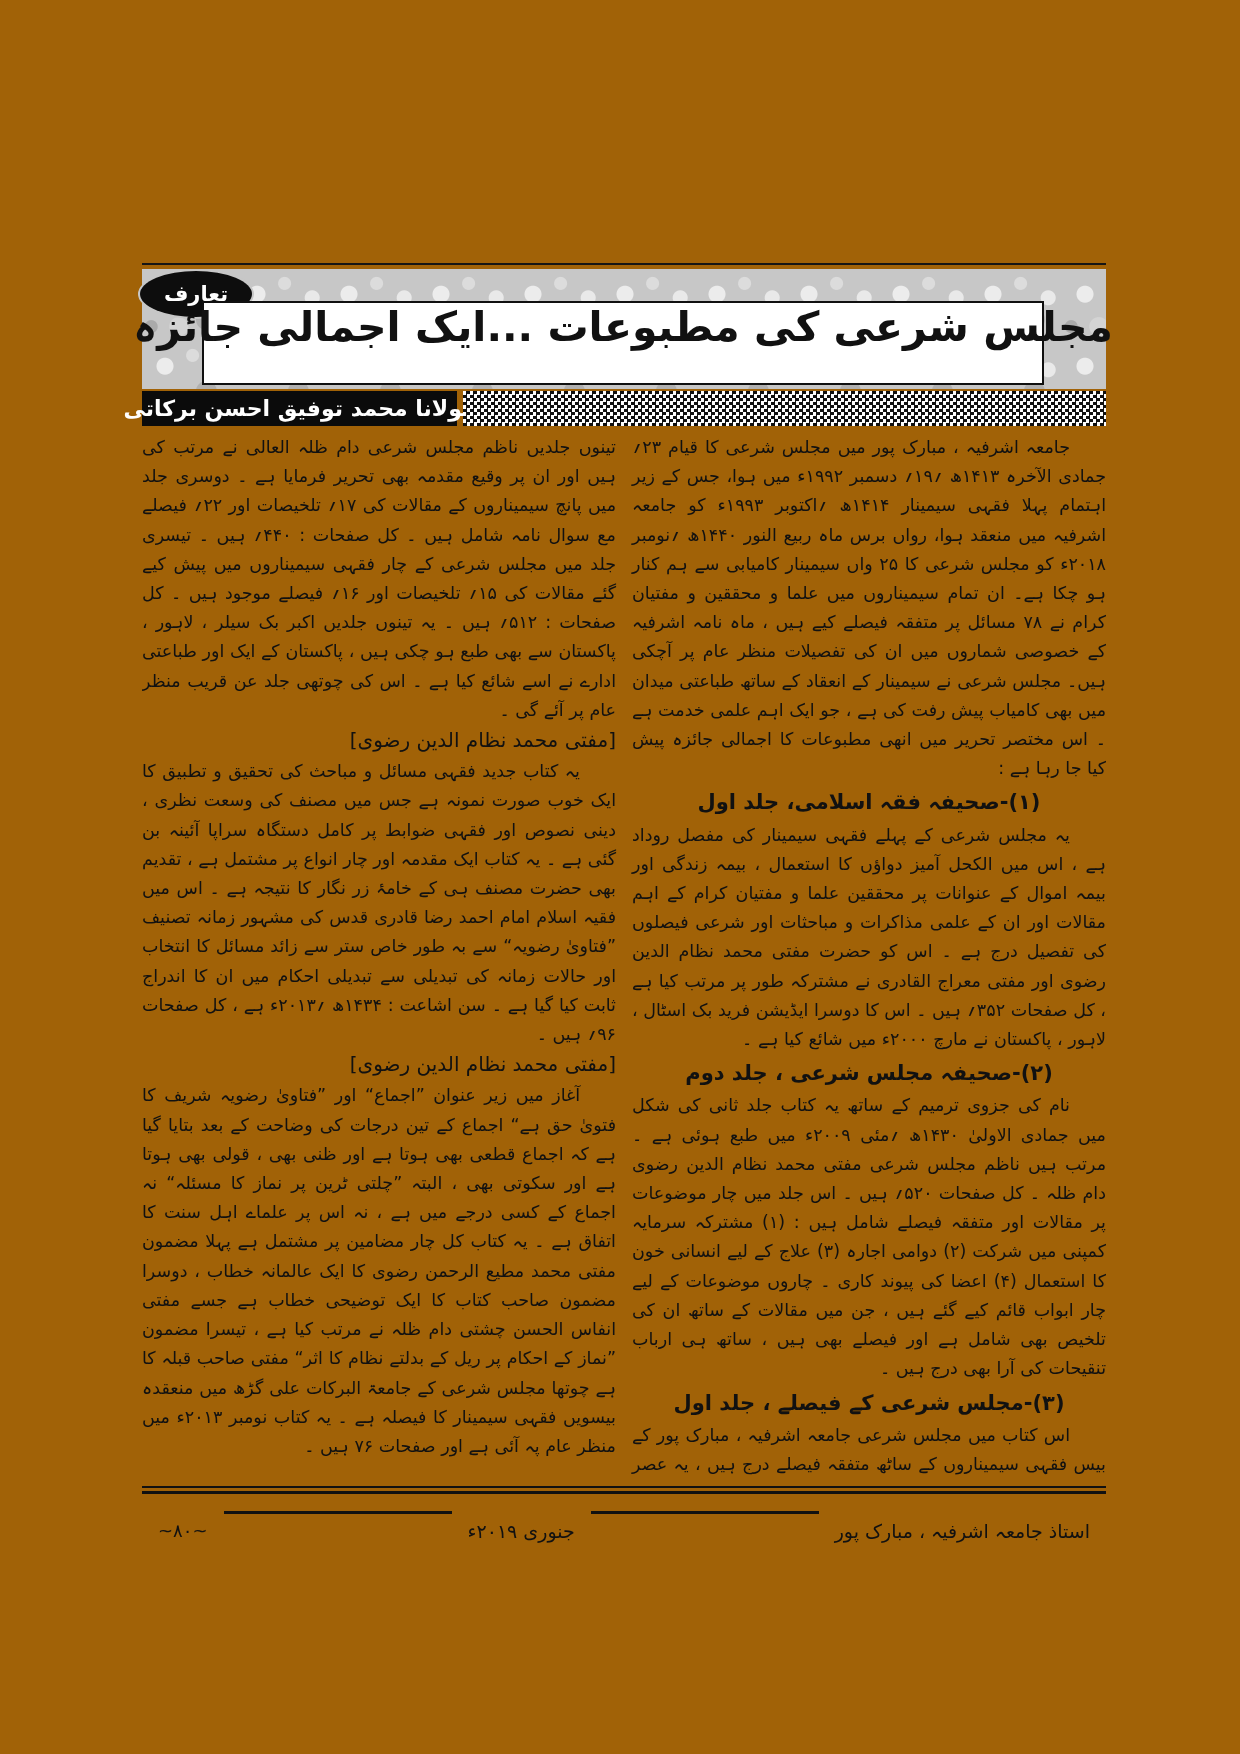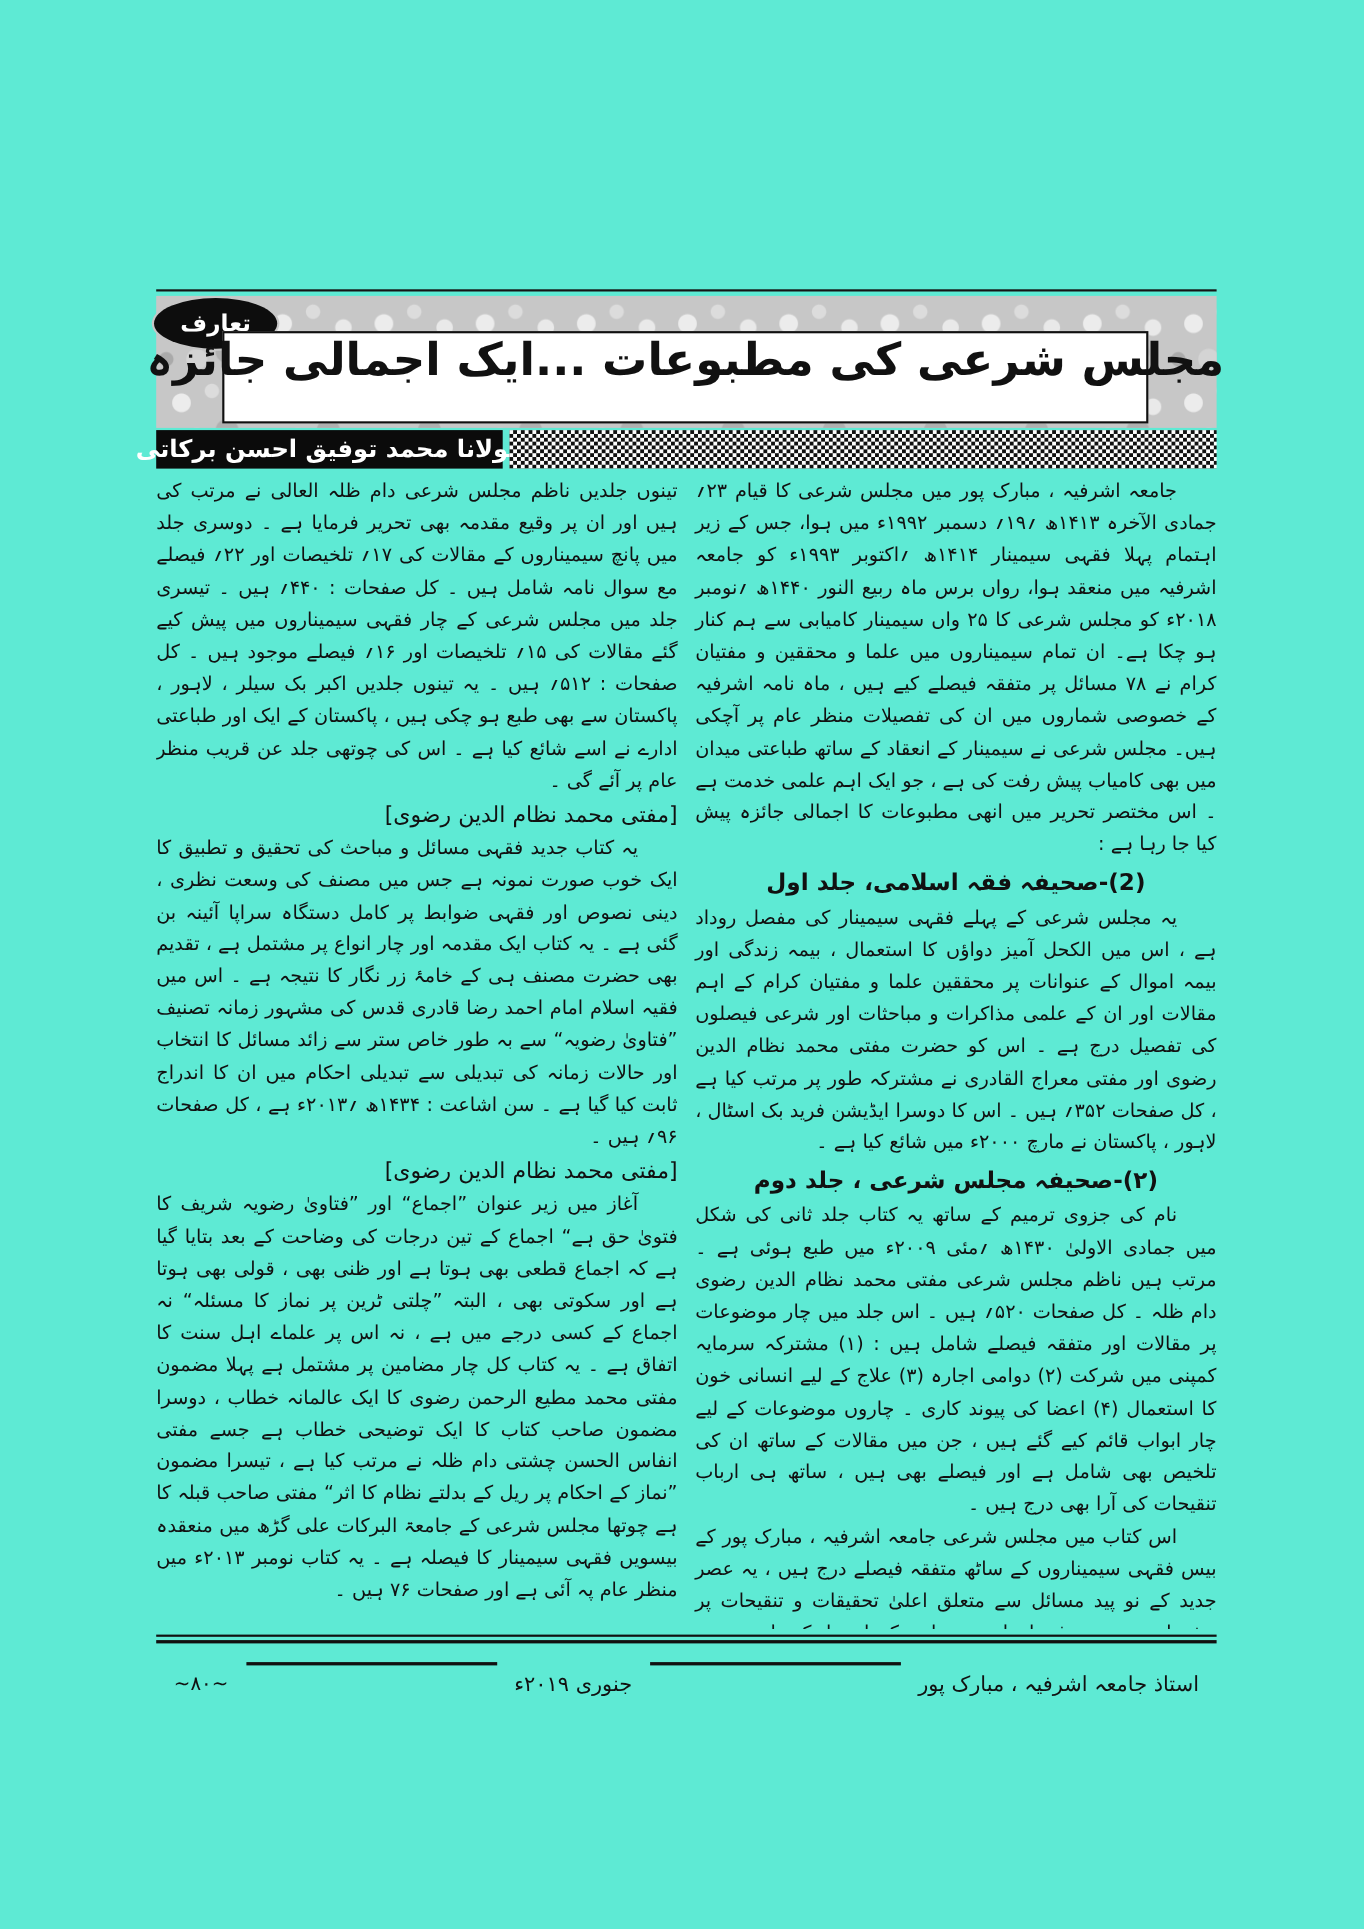--- a/index.html
+++ b/index.html
@@ -1,17 +1,17 @@
 <!DOCTYPE html>
 <html lang="ur" dir="rtl"><head>
 <meta charset="utf-8">
 <style>
   html,body{margin:0;padding:0;background:#ffffff;}
   body{width:1240px;height:1754px;position:relative;font-family:"DejaVu Sans",sans-serif;color:#111;}
-  .page{position:absolute;inset:0;background:#5eead4;}
+  .page{position:absolute;inset:0;background:#a16207;}
 
   
   .top-rule{position:absolute;left:142px;top:263px;width:964px;border-top:2px solid #151515;}
 
   
   .band{position:absolute;left:142px;top:269px;width:964px;height:120px;
     background-color:#c7c7c7;
     background-image:
       radial-gradient(circle at 25% 35%, #ececec 0 8px, transparent 9px),
       radial-gradient(circle at 70% 70%, #b0b0b0 0 10px, transparent 11px),
@@ -71,24 +71,25 @@
   <div class="author-row">
     <div class="author-black">
       <span>مولانا محمد توفیق احسن برکاتی</span>
     </div>
     <div class="checker"></div>
   </div>
 
   <div class="cols">
     <div class="col">
         <div class="block para">جامعہ اشرفیہ ، مبارک پور میں مجلس شرعی کا قیام ۲۳؍ جمادی الآخرہ ۱۴۱۳ھ ؍۱۹؍ دسمبر ۱۹۹۲ء میں ہوا، جس کے زیر اہتمام پہلا فقہی سیمینار ۱۴۱۴ھ ؍اکتوبر ۱۹۹۳ء کو جامعہ اشرفیہ میں منعقد ہوا، رواں برس ماہ ربیع النور ۱۴۴۰ھ ؍نومبر ۲۰۱۸ء کو مجلس شرعی کا ۲۵ واں سیمینار کامیابی سے ہم کنار ہو چکا ہے۔ ان تمام سیمیناروں میں علما و محققین و مفتیان کرام نے ۷۸ مسائل پر متفقہ فیصلے کیے ہیں ، ماہ نامہ اشرفیہ کے خصوصی شماروں میں ان کی تفصیلات منظر عام پر آچکی ہیں۔ مجلس شرعی نے سیمینار کے انعقاد کے ساتھ طباعتی میدان میں بھی کامیاب پیش رفت کی ہے ، جو ایک اہم علمی خدمت ہے ۔ اس مختصر تحریر میں انھی مطبوعات کا اجمالی جائزہ پیش کیا جا رہا ہے :</div>
-        <div class="block heading">(2)-صحیفہ فقہ اسلامی، جلد اول</div>
+        <div class="block heading">(۱)-صحیفہ فقہ اسلامی، جلد اول</div>
         <div class="block para">یہ مجلس شرعی کے پہلے فقہی سیمینار کی مفصل روداد ہے ، اس میں الکحل آمیز دواؤں کا استعمال ، بیمہ زندگی اور بیمہ اموال کے عنوانات پر محققین علما و مفتیان کرام کے اہم مقالات اور ان کے علمی مذاکرات و مباحثات اور شرعی فیصلوں کی تفصیل درج ہے ۔ اس کو حضرت مفتی محمد نظام الدین رضوی اور مفتی معراج القادری نے مشترکہ طور پر مرتب کیا ہے ، کل صفحات ۳۵۲؍ ہیں ۔ اس کا دوسرا ایڈیشن فرید بک اسٹال ، لاہور ، پاکستان نے مارچ ۲۰۰۰ء میں شائع کیا ہے ۔</div>
         <div class="block heading">(۲)-صحیفہ مجلس شرعی ، جلد دوم</div>
         <div class="block para">نام کی جزوی ترمیم کے ساتھ یہ کتاب جلد ثانی کی شکل میں جمادی الاولیٰ ۱۴۳۰ھ ؍مئی ۲۰۰۹ء میں طبع ہوئی ہے ۔ مرتب ہیں ناظم مجلس شرعی مفتی محمد نظام الدین رضوی دام ظلہ ۔ کل صفحات ۵۲۰؍ ہیں ۔ اس جلد میں چار موضوعات پر مقالات اور متفقہ فیصلے شامل ہیں : (۱) مشترکہ سرمایہ کمپنی میں شرکت (۲) دوامی اجارہ (۳) علاج کے لیے انسانی خون کا استعمال (۴) اعضا کی پیوند کاری ۔ چاروں موضوعات کے لیے چار ابواب قائم کیے گئے ہیں ، جن میں مقالات کے ساتھ ان کی تلخیص بھی شامل ہے اور فیصلے بھی ہیں ، ساتھ ہی ارباب تنقیحات کی آرا بھی درج ہیں ۔</div>
+        <div class="block heading">(۳)-مجلس شرعی کے فیصلے ، جلد اول</div>
         <div class="block para">اس کتاب میں مجلس شرعی جامعہ اشرفیہ ، مبارک پور کے بیس فقہی سیمیناروں کے ساٹھ متفقہ فیصلے درج ہیں ، یہ عصر جدید کے نو پید مسائل سے متعلق اعلیٰ تحقیقات و تنقیحات پر مشتمل ہیں ، یہ فیصلے امت مسلمہ کے لیے تاریک راہوں میں مشعل راہ ہیں ۔ اسے ناظم مجلس شرعی دام ظلہ نے مرتب کیا ہے ، کل صفحات ۵۴۴؍ ہیں جس کی اشاعت ۱۴۳۵ھ ؍۲۰۱۴ء میں عمل میں آئی ۔ بقیہ پانچ سیمیناروں کے ۱۸؍ فیصلے ان شاء اللہ جلد منظر عام پر آئیں گے ۔</div>
       </div>
     <div class="col">
         <div class="block para-flush">تینوں جلدیں ناظم مجلس شرعی دام ظلہ العالی نے مرتب کی ہیں اور ان پر وقیع مقدمہ بھی تحریر فرمایا ہے ۔ دوسری جلد میں پانچ سیمیناروں کے مقالات کی ۱۷؍ تلخیصات اور ۲۲؍ فیصلے مع سوال نامہ شامل ہیں ۔ کل صفحات : ۴۴۰؍ ہیں ۔ تیسری جلد میں مجلس شرعی کے چار فقہی سیمیناروں میں پیش کیے گئے مقالات کی ۱۵؍ تلخیصات اور ۱۶؍ فیصلے موجود ہیں ۔ کل صفحات : ۵۱۲؍ ہیں ۔ یہ تینوں جلدیں اکبر بک سیلر ، لاہور ، پاکستان سے بھی طبع ہو چکی ہیں ، پاکستان کے ایک اور طباعتی ادارے نے اسے شائع کیا ہے ۔ اس کی چوتھی جلد عن قریب منظر عام پر آئے گی ۔</div>
         <div class="block attribution">[مفتی محمد نظام الدین رضوی]</div>
         <div class="block para">یہ کتاب جدید فقہی مسائل و مباحث کی تحقیق و تطبیق کا ایک خوب صورت نمونہ ہے جس میں مصنف کی وسعت نظری ، دینی نصوص اور فقہی ضوابط پر کامل دستگاہ سراپا آئینہ بن گئی ہے ۔ یہ کتاب ایک مقدمہ اور چار انواع پر مشتمل ہے ، تقدیم بھی حضرت مصنف ہی کے خامۂ زر نگار کا نتیجہ ہے ۔ اس میں فقیہ اسلام امام احمد رضا قادری قدس کی مشہور زمانہ تصنیف ”فتاویٰ رضویہ“ سے بہ طور خاص ستر سے زائد مسائل کا انتخاب اور حالات زمانہ کی تبدیلی سے تبدیلی احکام میں ان کا اندراج ثابت کیا گیا ہے ۔ سن اشاعت : ۱۴۳۴ھ ؍۲۰۱۳ء ہے ، کل صفحات ۹۶؍ ہیں ۔</div>
         <div class="block attribution">[مفتی محمد نظام الدین رضوی]</div>
         <div class="block para">آغاز میں زیر عنوان ”اجماع“ اور ”فتاویٰ رضویہ شریف کا فتویٰ حق ہے“ اجماع کے تین درجات کی وضاحت کے بعد بتایا گیا ہے کہ اجماع قطعی بھی ہوتا ہے اور ظنی بھی ، قولی بھی ہوتا ہے اور سکوتی بھی ، البتہ ”چلتی ٹرین پر نماز کا مسئلہ“ نہ اجماع کے کسی درجے میں ہے ، نہ اس پر علماے اہل سنت کا اتفاق ہے ۔ یہ کتاب کل چار مضامین پر مشتمل ہے پہلا مضمون مفتی محمد مطیع الرحمن رضوی کا ایک عالمانہ خطاب ، دوسرا مضمون صاحب کتاب کا ایک توضیحی خطاب ہے جسے مفتی انفاس الحسن چشتی دام ظلہ نے مرتب کیا ہے ، تیسرا مضمون ”نماز کے احکام پر ریل کے بدلتے نظام کا اثر“ مفتی صاحب قبلہ کا ہے چوتھا مجلس شرعی کے جامعۃ البرکات علی گڑھ میں منعقدہ بیسویں فقہی سیمینار کا فیصلہ ہے ۔ یہ کتاب نومبر ۲۰۱۳ء میں منظر عام پہ آئی ہے اور صفحات ۷۶ ہیں ۔</div>
       </div>
   </div>

